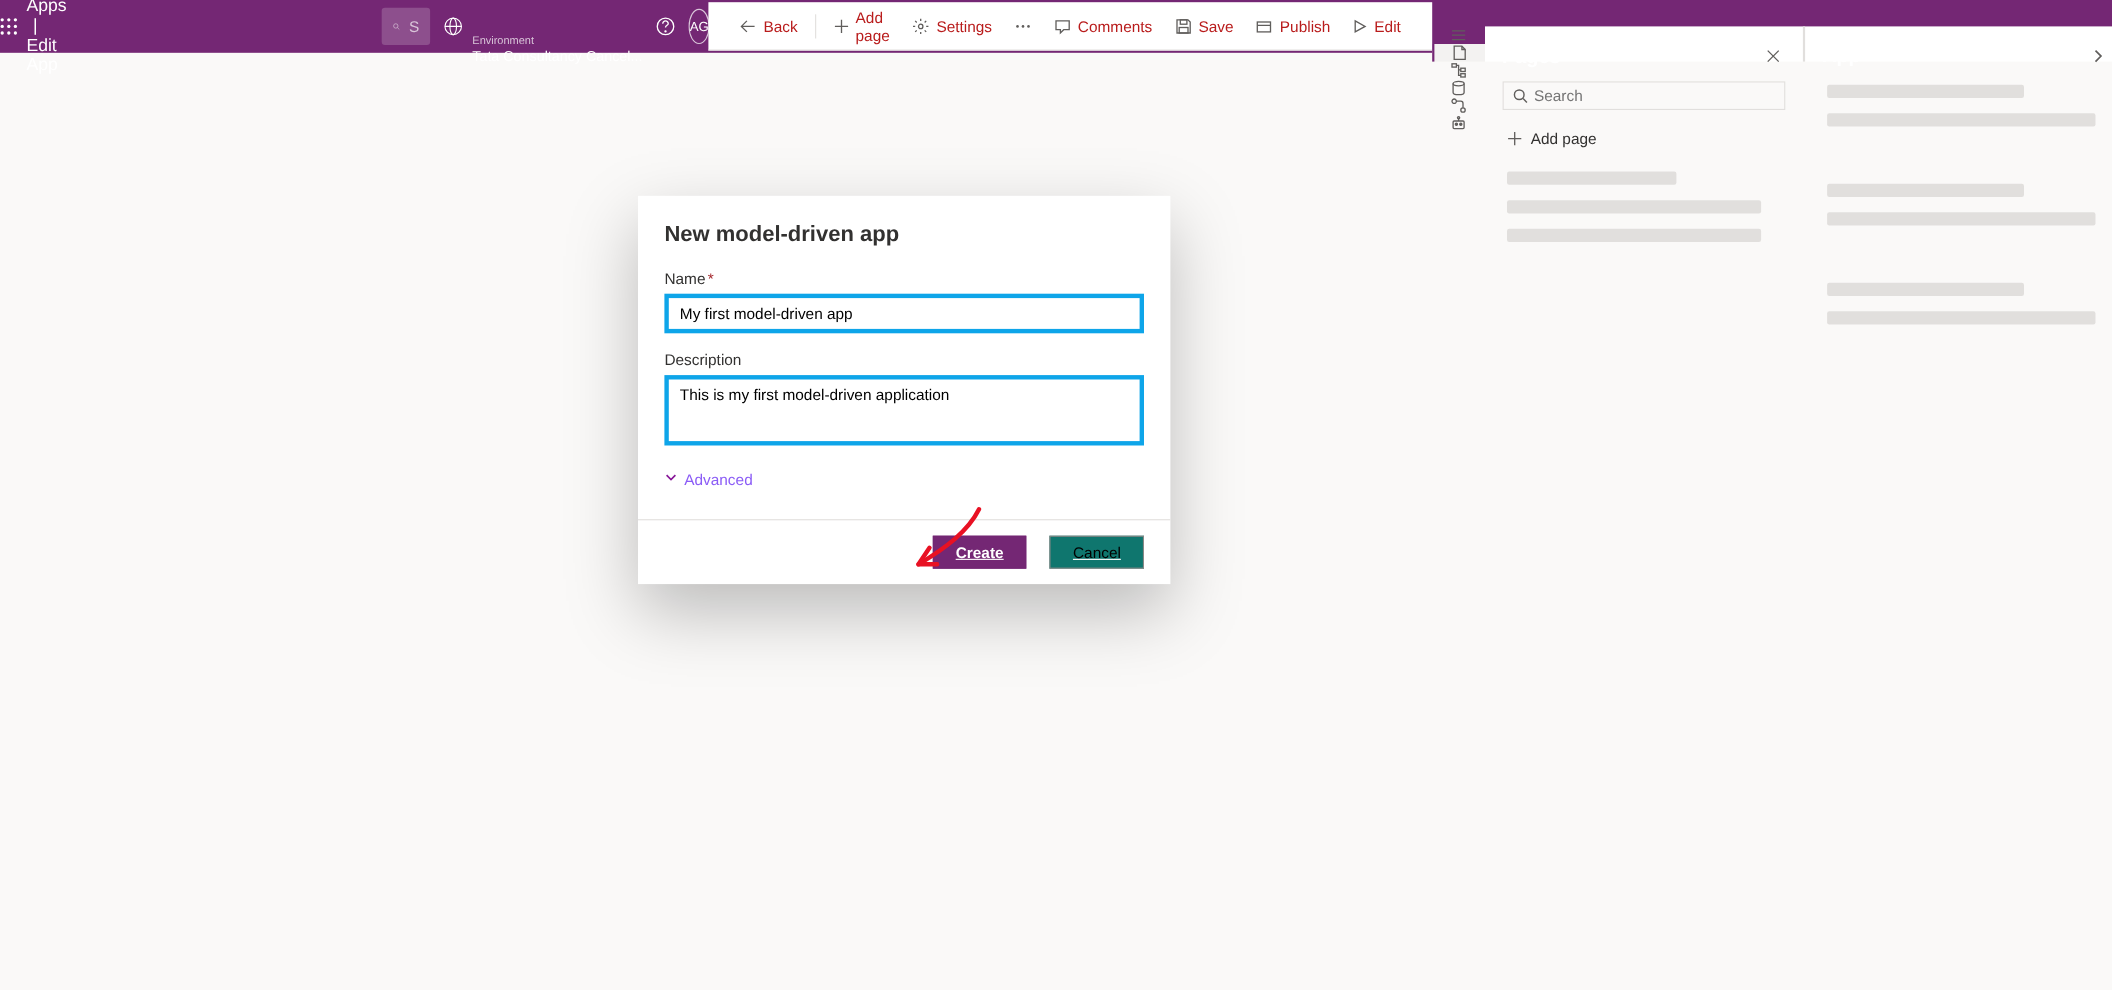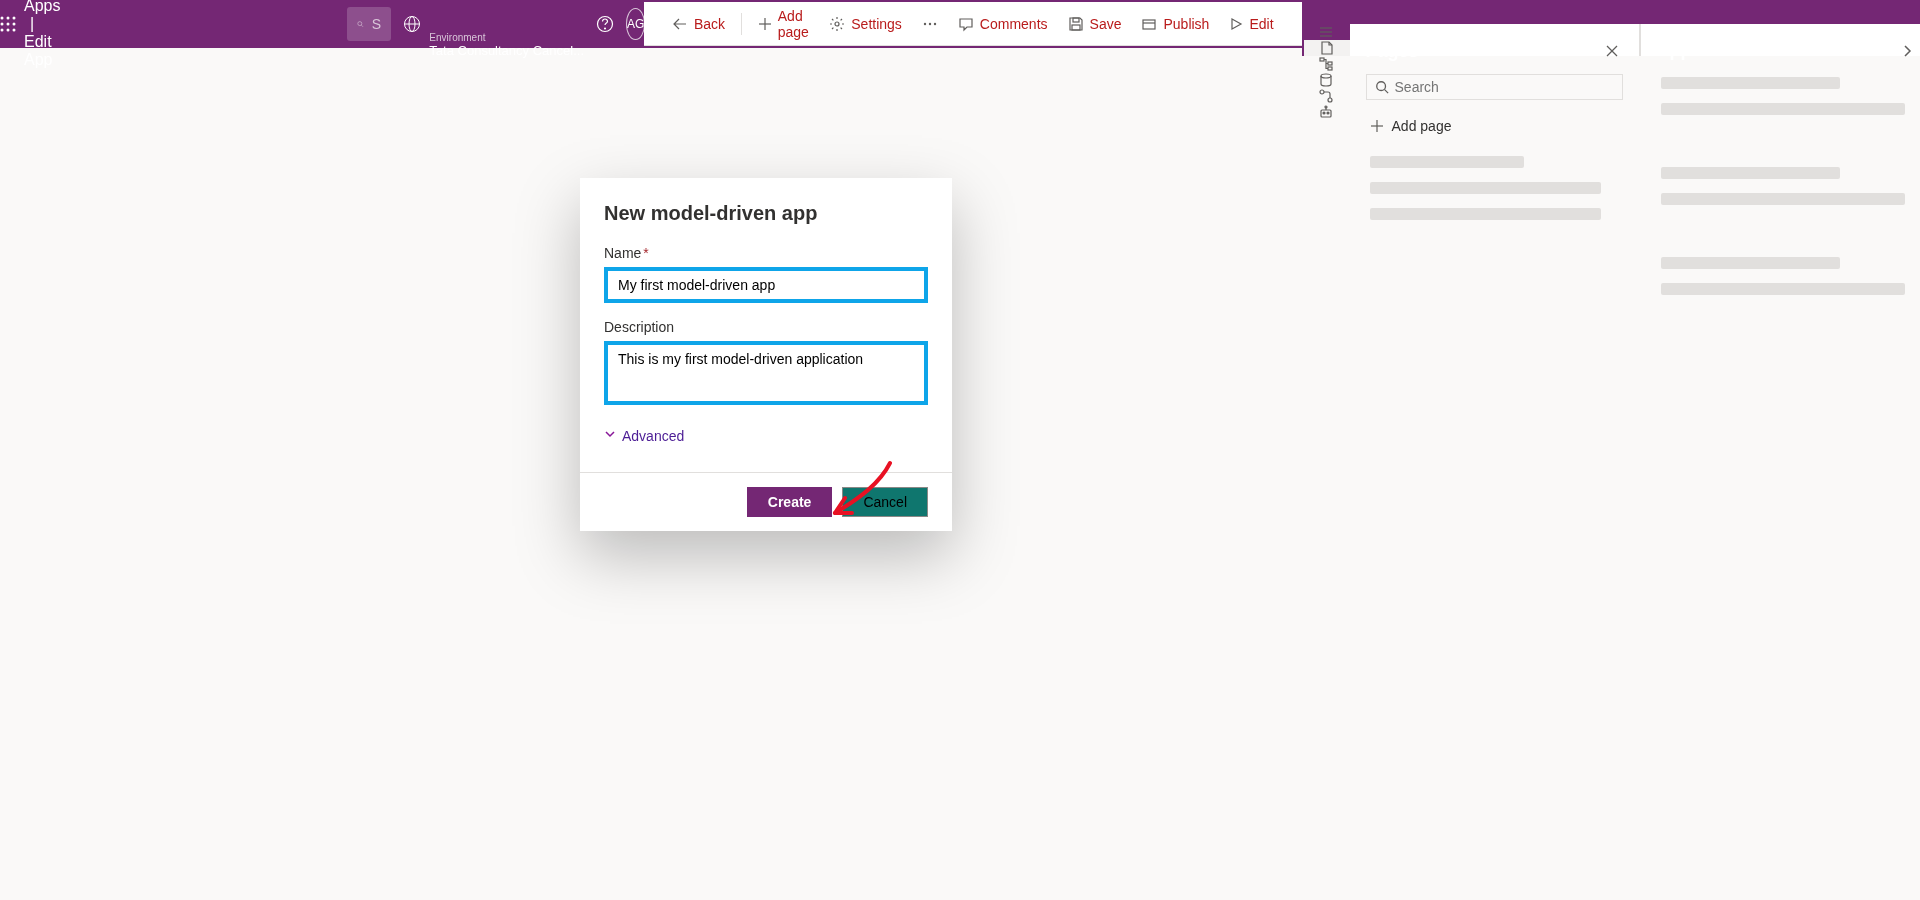--- a/index.html
+++ b/index.html
@@ -55,30 +55,30 @@
 
 
 .right-panel { width: 290px; background: #fff; border-left: 1px solid #e1dfdd; padding: 16px; }
 .right-header { display: flex; align-items: center; justify-content: space-between; margin-bottom: 16px; }
 .right-title { font-size: 18px; font-weight: 600; }
 
 
 .overlay { position: absolute; inset: 0; background: rgba(255,255,255,0.4); }
 
 
-.dialog { position: absolute; left: 580px; top: 178px; width: 372px; background: #fff; box-shadow: 0 25px 60px rgba(0,0,0,0.25); z-index: 10; }
+.dialog { position: absolute; left: 580px; top: 178px; width: 484px; background: #fff; box-shadow: 0 25px 60px rgba(0,0,0,0.25); z-index: 10; text-decoration: underline; }
 .dialog-body { padding: 24px; }
 .dialog-title { font-size: 20px; font-weight: 600; color: #323130; margin-bottom: 20px; }
 .form-label { font-size: 14px; color: #323130; margin-bottom: 6px; }
 .form-label .req { color: #a4262c; margin-left: 2px; }
 .form-input { width: 100%; padding: 6px 10px; font-size: 14px; border: 4px solid #0ea5e9; outline: none; margin-bottom: 16px; font-family: inherit; }
 textarea.form-input { height: 64px; resize: none; }
-.advanced-toggle { display: flex; align-items: flex-start; color: #4c1d95; font-size: 14px; cursor: pointer; padding: 4px 0; }
+.advanced-toggle { display: flex; align-items: flex-start; color: #8b5cf6; font-size: 14px; cursor: pointer; padding: 4px 0; }
 .advanced-toggle .chev { margin-right: 6px; }
-.dialog-footer { border-top: 1px solid #e1dfdd; padding: 14px 24px; display: flex; justify-content: flex-end; gap: 10px; }
+.dialog-footer { border-top: 1px solid #e1dfdd; padding: 14px 24px; display: flex; justify-content: flex-end; gap: 21px; }
 .btn { padding: 6px 20px; font-size: 14px; border: 1px solid #8a8886; background: #0f766e; cursor: pointer; font-family: inherit; }
 .btn-primary { background: #742774; color: #fff; border-color: #742774; font-weight: 600; }
 
 
 .red-arrow { position: absolute; left: 820px; top: 458px; z-index: 11; pointer-events: none; }
 
 svg { display: block; }
 </style>
 </head>
 <body>

